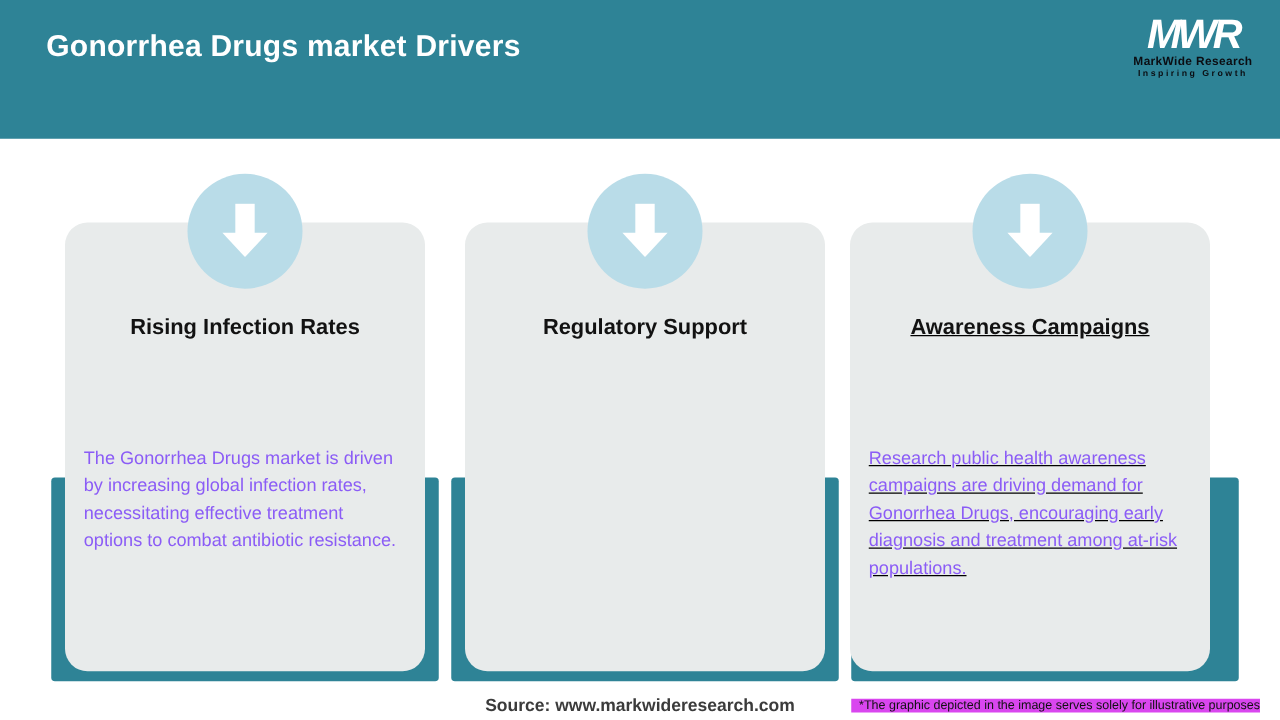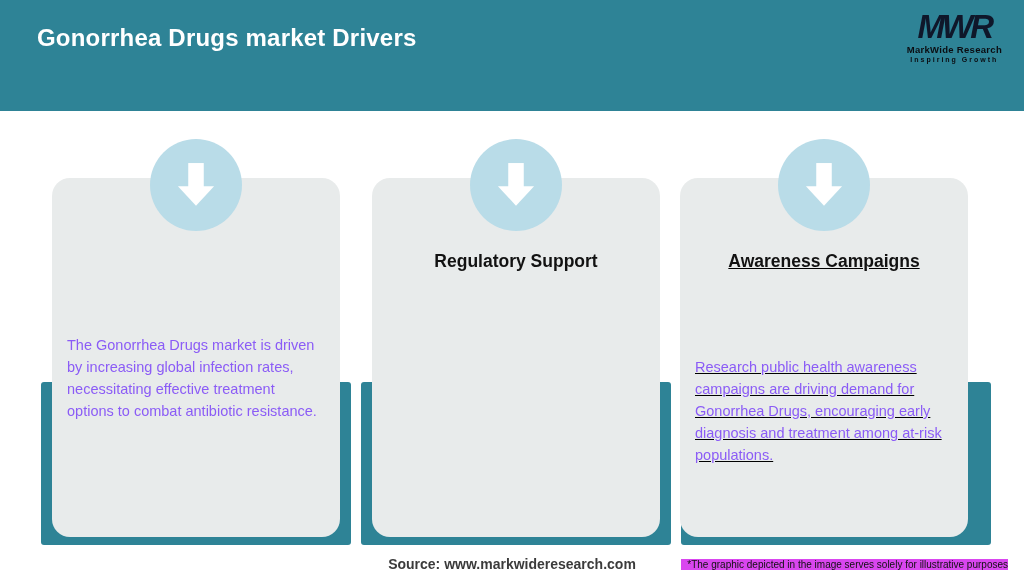--- a/index.html
+++ b/index.html
@@ -29,21 +29,21 @@
     position: absolute; right: 22px; top: 10px;
     text-align: center;
     color: #0b0d12;
   }
   .logo-initials {
     font-size: 33px;
     font-weight: bold;
     font-style: italic;
     letter-spacing: -3px;
     line-height: 34px;
-    color: #0f172a;
+    color: #ffffff;
   }
   .logo-name {
     font-size: 9.5px;
     font-weight: bold;
     letter-spacing: 0.3px;
     line-height: 11px;
     color: #0b0d12;
   }
   .logo-tagline {
     font-size: 7px;
@@ -137,20 +137,21 @@
 <div class="backdrop bd2"></div>
 <div class="backdrop bd3"></div>
 
 <div class="card c1">
   <div class="circle">
     <svg width="62" height="62" viewBox="0 0 96 96" aria-hidden="true">
       <rect x="36" y="14" width="24" height="38" fill="#ffffff"></rect>
       <polygon points="20,50 76,50 48,80" fill="#ffffff"></polygon>
     </svg>
   </div>
+  <div class="card-title">Rising Infection Rates</div>
   <div class="card-body">The Gonorrhea Drugs market is driven by increasing global infection rates, necessitating effective treatment options to combat antibiotic resistance.</div>
 </div>
 
 <div class="card c2">
   <div class="circle">
     <svg width="62" height="62" viewBox="0 0 96 96" aria-hidden="true">
       <rect x="36" y="14" width="24" height="38" fill="#ffffff"></rect>
       <polygon points="20,50 76,50 48,80" fill="#ffffff"></polygon>
     </svg>
   </div>

